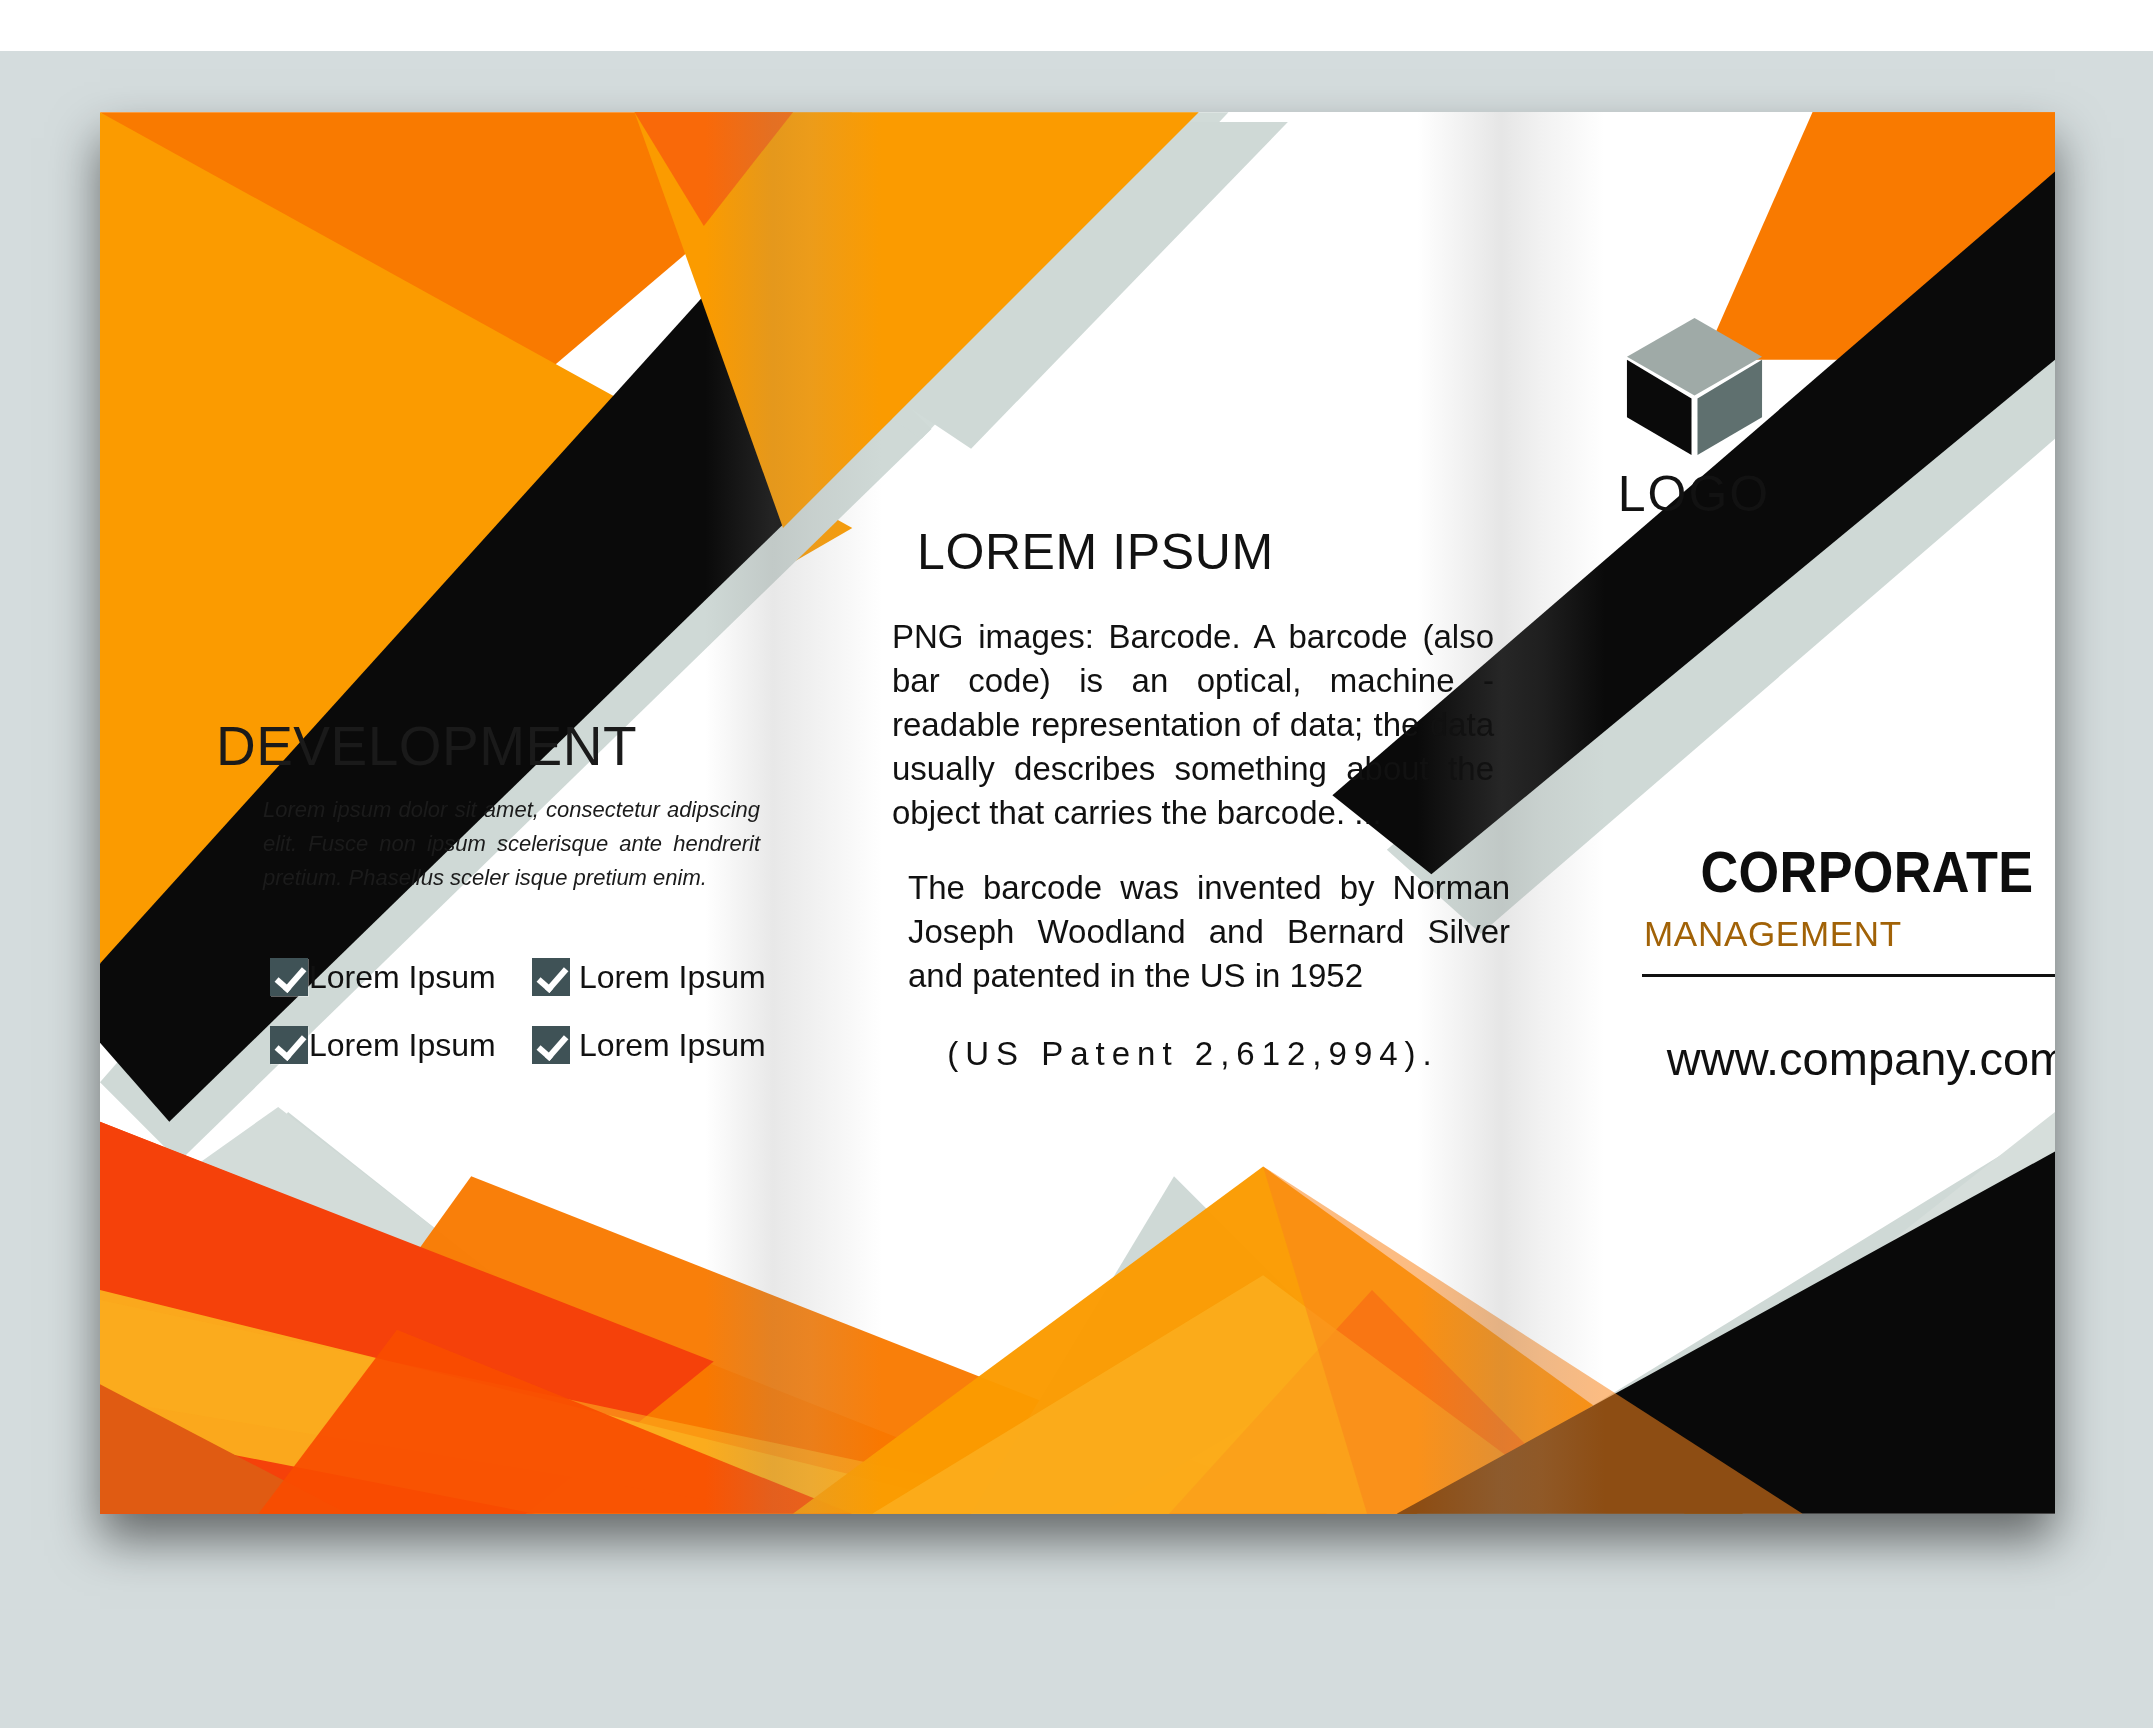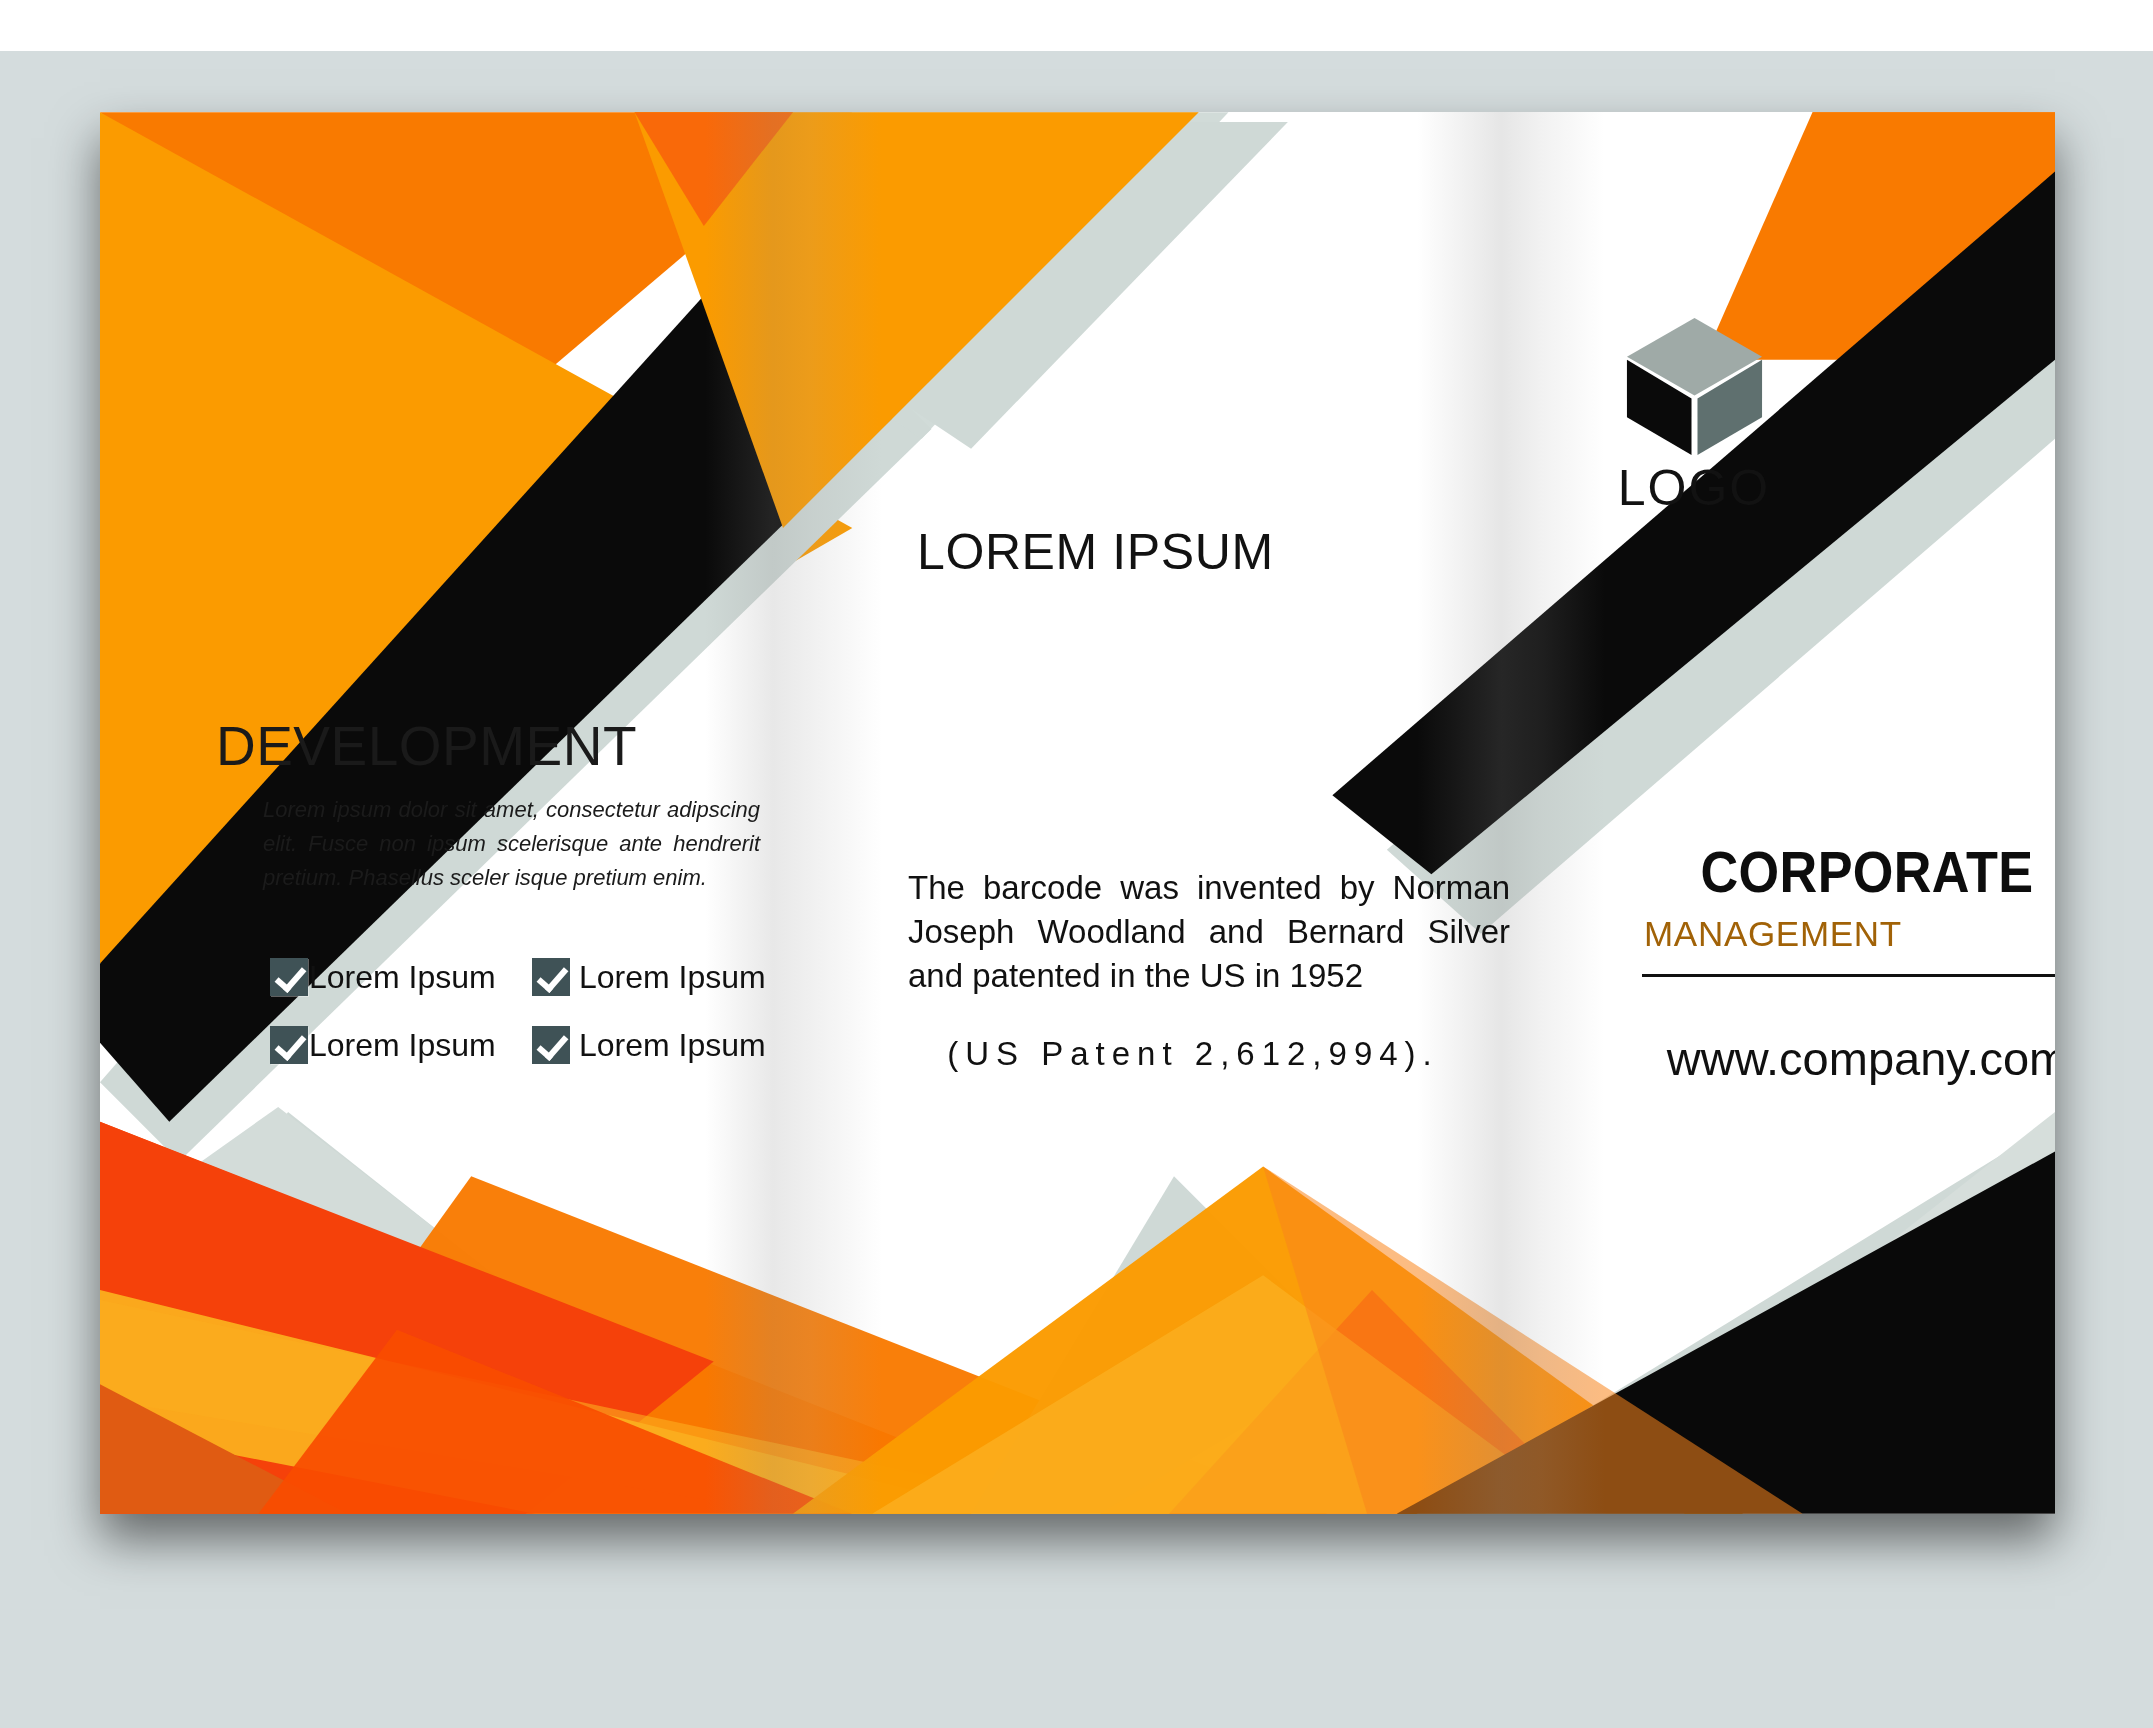--- a/index.html
+++ b/index.html
@@ -206,20 +206,21 @@
     left: 1485px;
     top: 198px;
     width: 218px;
     text-align: center;
   }
   #logo-cube { display: block; margin: 0 auto; }
   #logo-text {
     font-size: 50px;
     letter-spacing: 2px;
     color: #121212;
+    margin-top: 6px;
   }
 
   #corporate {
     position: absolute;
     left: 1544px;
     top: 726px;
     width: 446px;
     text-align: center;
     font-size: 58px;
     font-weight: 700;
@@ -344,20 +345,21 @@
           <div class="check-cell second">
             <span class="chk"></span>
             <span class="chk-label">Lorem Ipsum</span>
           </div>
         </div>
       </div>
     </div>
 
     <div class="panel" id="panel-mid"></div>
     <div id="lorem-title">LOREM IPSUM</div>
+    <div id="mid-p1">PNG images: Barcode. A barcode (also bar code) is an optical, machine -readable representation of data; the data usually describes something about the object that carries the barcode. ...</div>
     <div id="mid-p2">The barcode was invented by Norman Joseph Woodland and Bernard Silver and patented in the US in 1952</div>
     <div id="mid-patent">(US Patent 2,612,994).</div>
 
     <div class="panel" id="panel-right"></div>
 
     <div id="logo-wrap">
       <svg id="logo-cube" width="149" height="149" viewBox="0 0 150 150">
         <polygon points="75,8 143,47 75,86 7,47" fill="#9faaa7"></polygon>
         <polygon points="7,50 72,89 72,146 7,108" fill="#0a0a0a"></polygon>
         <polygon points="143,50 143,108 78,146 78,89" fill="#5f706f"></polygon>

